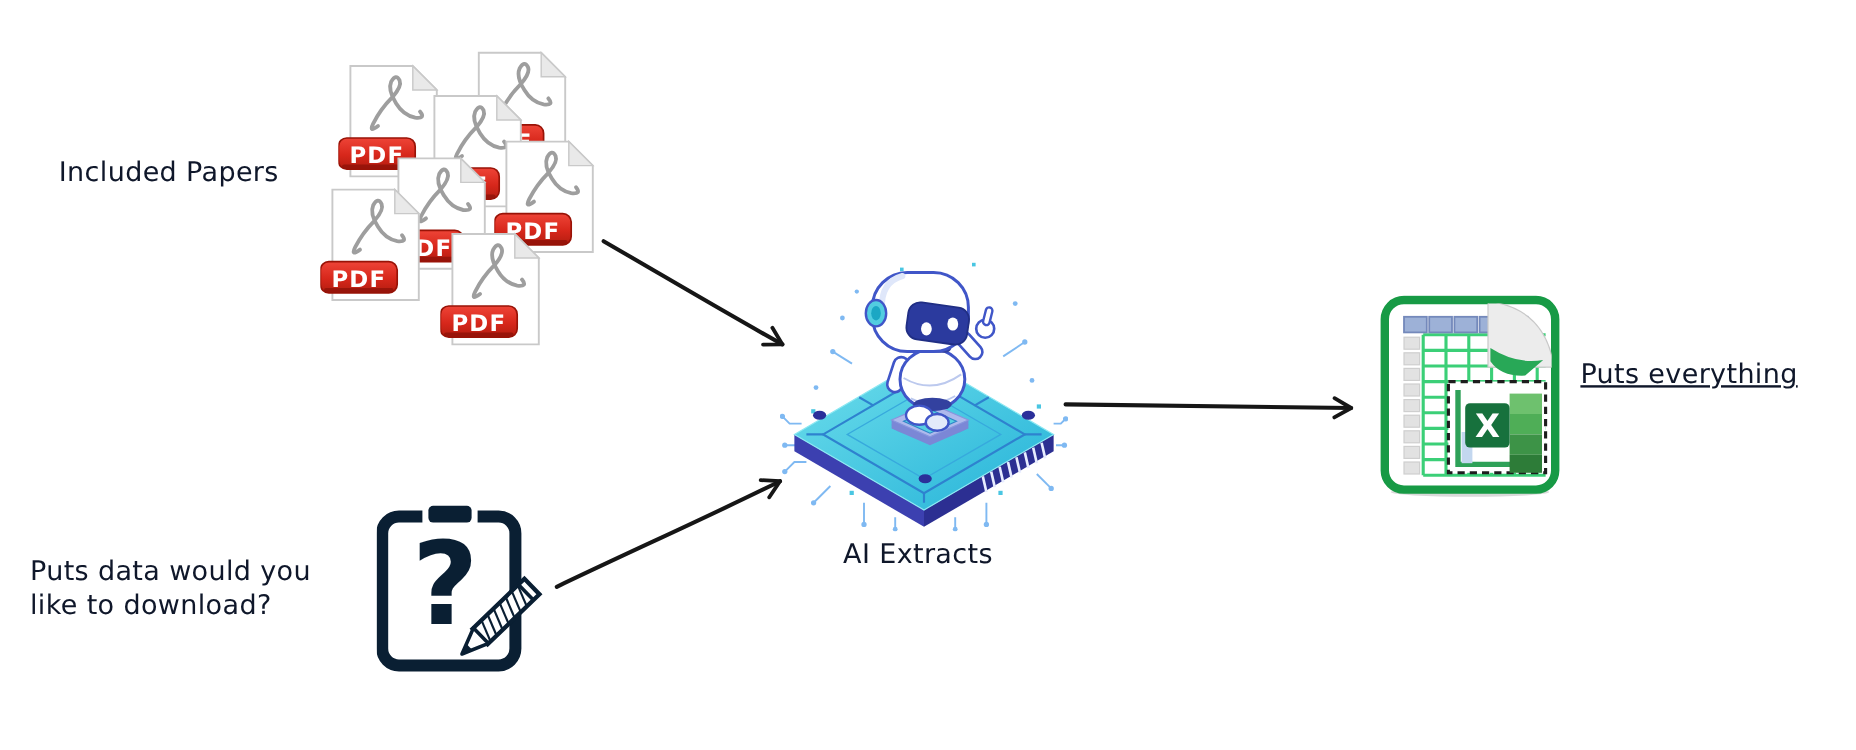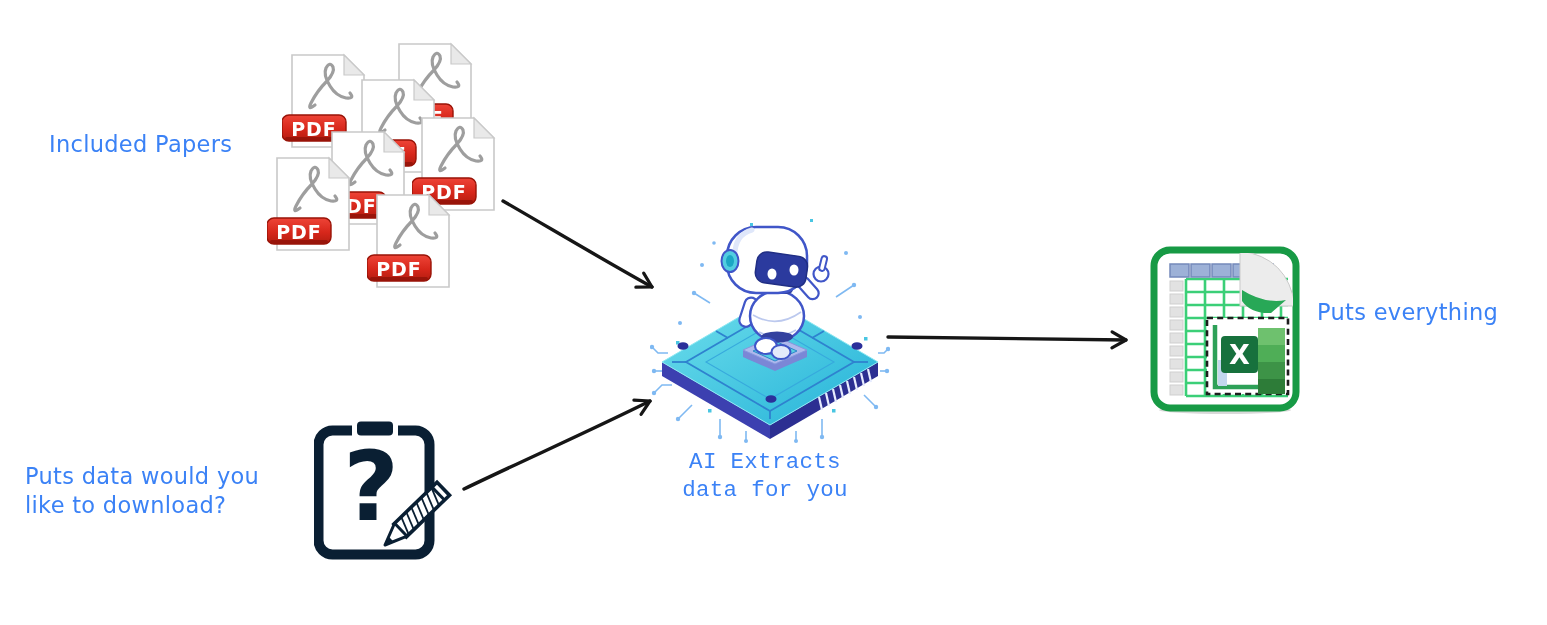--- a/index.html
+++ b/index.html
@@ -2,28 +2,28 @@
 <html><head>
 <meta charset="utf-8">
 <style>
   html,body{margin:0;padding:0;background:#ffffff;}
   .canvas{
     position:relative;width:1547px;height:625px;background:#ffffff;
     font-family:"DejaVu Sans", sans-serif;overflow:hidden;
   }
   .abs{position:absolute;}
   .hand{
-    color:#3b82f6;font-size:22.5px;letter-spacing:.3px;line-height:29px;
+    color:#0f172a;font-size:22.5px;letter-spacing:.3px;line-height:29px;
     white-space:nowrap;font-weight:500;
   }
   .hand div{white-space:nowrap;}
   .lbl-included{left:49px;top:130px;}
   .lbl-question{left:25px;top:462px;}
-  .lbl-ai{left:679px;top:448px;width:172px;text-align:center;line-height:28px;font-family:Liberation Mono, monospace;}
-  .lbl-output{left:1317px;top:296px;line-height:32px;}
+  .lbl-ai{left:679px;top:448px;width:172px;text-align:center;line-height:28px;}
+  .lbl-output{left:1317px;top:296px;line-height:32px;text-decoration:underline;}
   svg{display:block;}
 </style>
 </head>
 <body>
 
 <div class="canvas">
 
   <svg class="abs" style="left:262px;top:38px;" width="240" height="262" viewBox="0 0 240 262">
     <defs>
       <linearGradient id="pdfGrad" x1="0" y1="0" x2="0" y2="1">
@@ -53,21 +53,20 @@
     <div>Included Papers</div>
   </div>
 
   <div class="abs hand lbl-question">
     <div>Puts data would you</div>
     <div>like to download?</div>
   </div>
 
   <div class="abs hand lbl-ai">
     <div>AI Extracts</div>
-    <div>data for you</div>
   </div>
 
   <div class="abs hand lbl-output">
     <div>Puts everything</div>
   </div>
 
   <svg class="abs" style="left:314px;top:420px;" width="150" height="150" viewBox="0 0 150 150">
     <rect x="4.5" y="10.5" width="111" height="124" rx="14" fill="#ffffff" stroke="#0a1f33" stroke-width="10"></rect>
     <rect x="38" y="4" width="46" height="14" fill="#ffffff"></rect>
     <rect x="43" y="1.5" width="36" height="14" rx="4" fill="#0a1f33"></rect>

